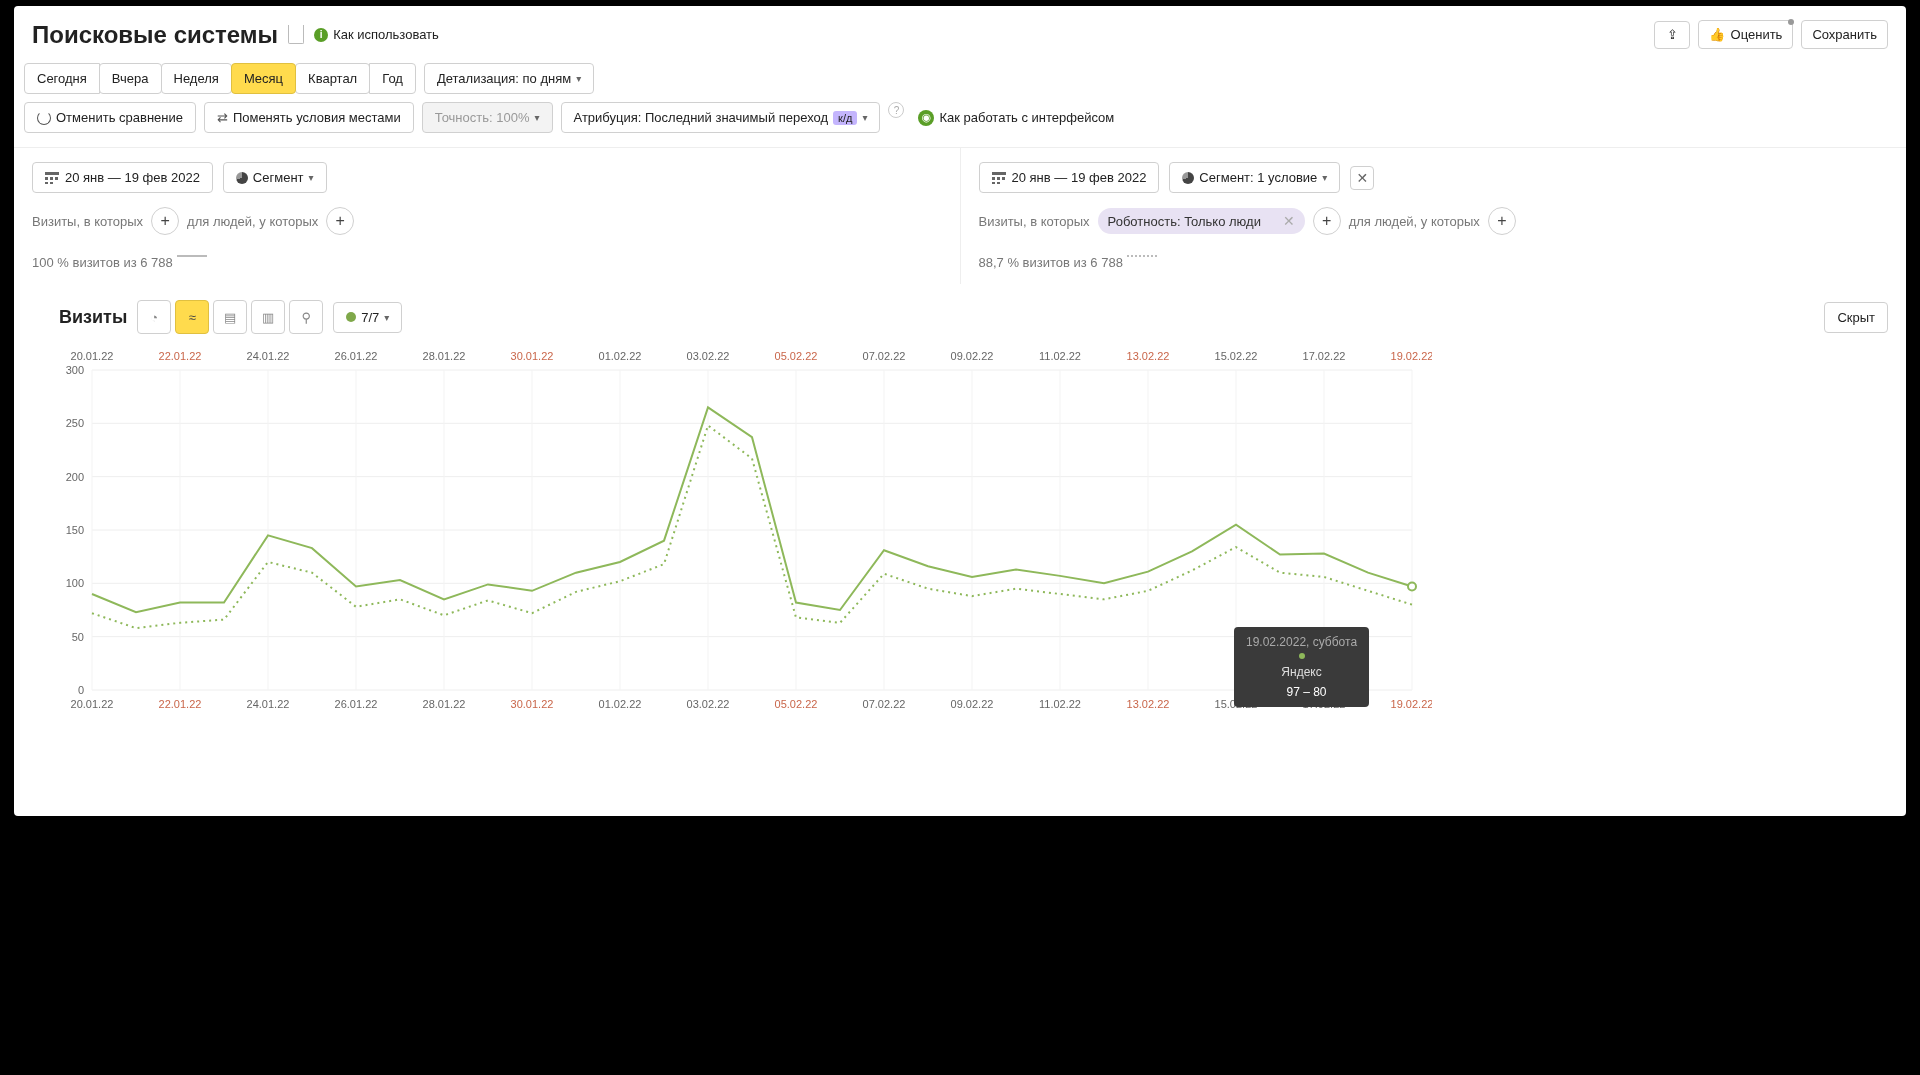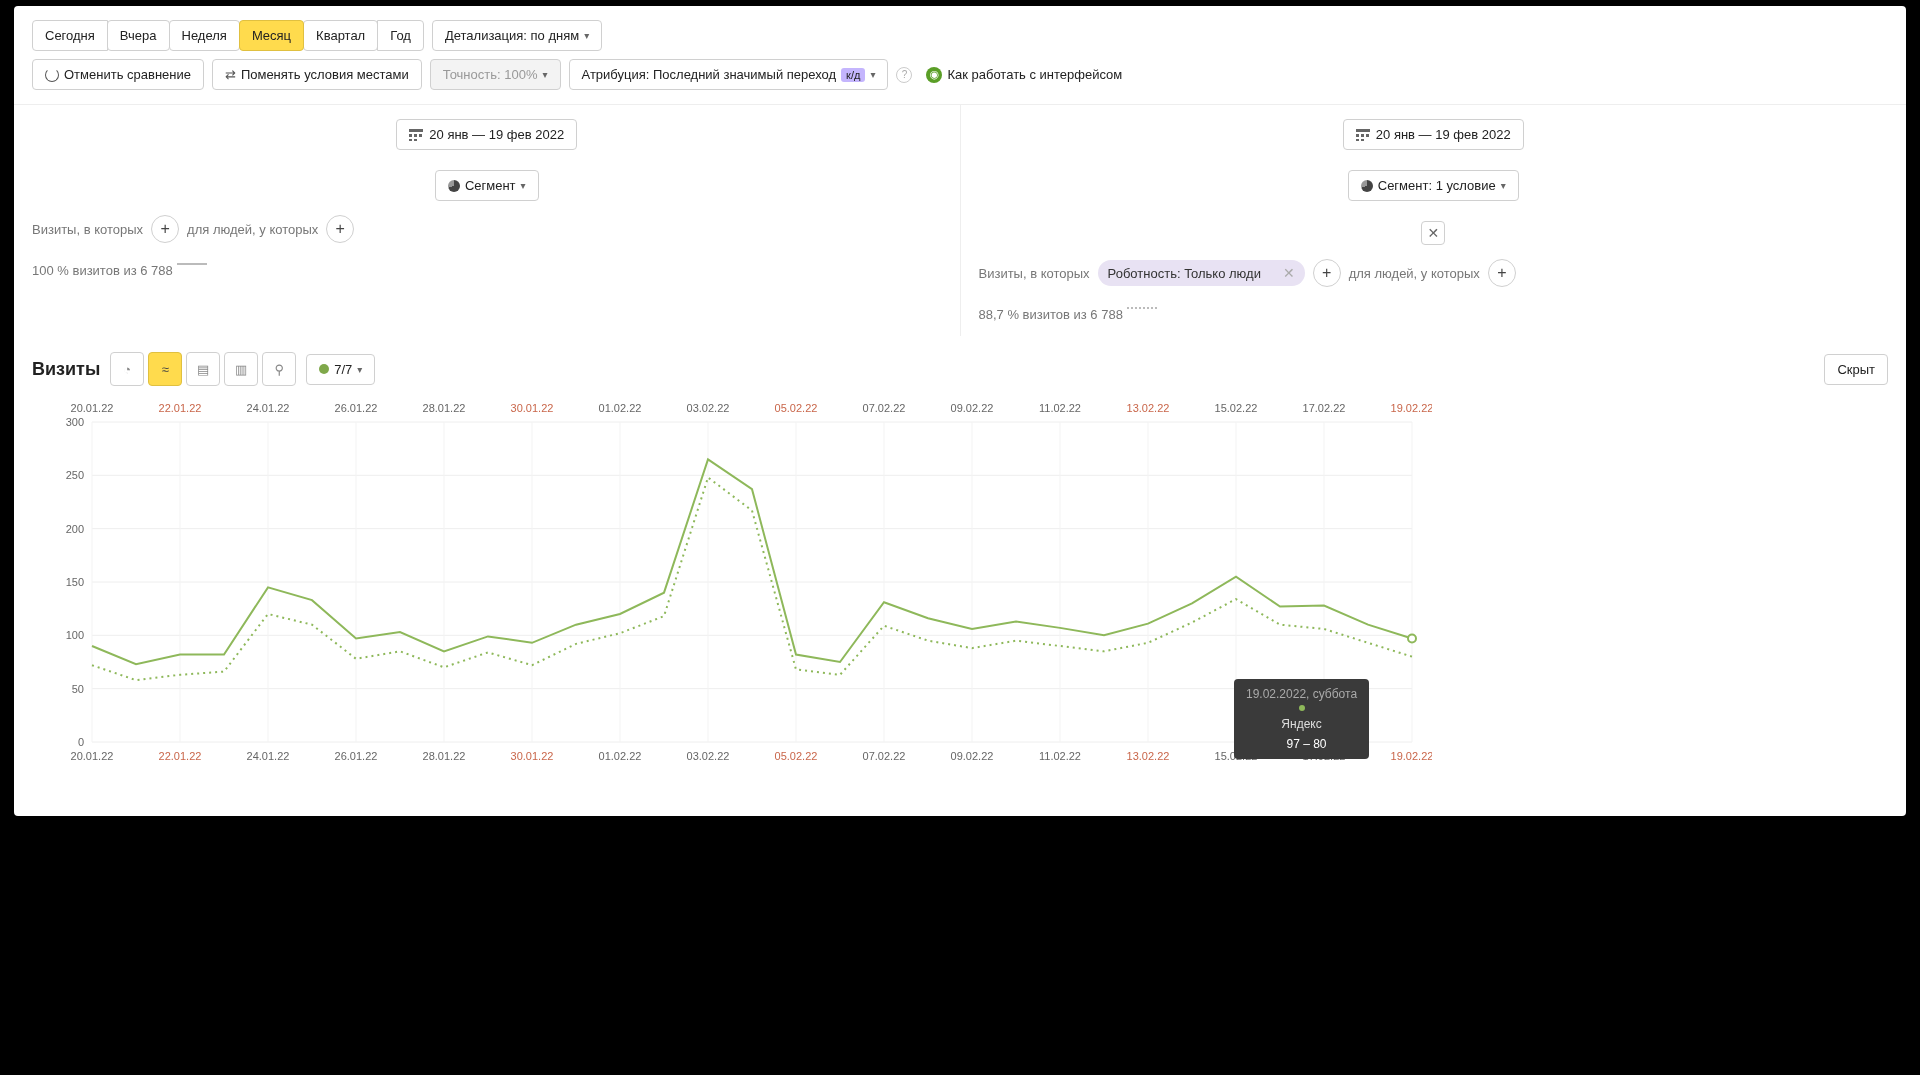--- a/index.html
+++ b/index.html
@@ -8,49 +8,49 @@
   .header-left{display:flex;align-items:center;gap:10px;}
   h1{font-size:24px;font-weight:700;margin:0;}
   .bookmark{width:14px;height:18px;border:1.5px solid #bbb;border-top:none;border-radius:0 0 2px 2px;position:relative;cursor:pointer;}
   .how-to{display:flex;align-items:center;gap:5px;color:#222;cursor:pointer;}
   .info-icon{width:14px;height:14px;border-radius:50%;background:#5a9e27;color:#fff;display:flex;align-items:center;justify-content:center;font-size:10px;font-weight:bold;}
   .header-right{display:flex;align-items:center;gap:8px;}
   .icon-btn{border:1px solid #d0d0d0;background:#fff;border-radius:4px;padding:6px 10px;cursor:pointer;display:flex;align-items:center;gap:5px;font-size:13px;}
   .export-icon{width:14px;height:14px;display:flex;align-items:center;justify-content:center;}
   .badge-dot{position:relative;}
   .badge-dot::after{content:"";position:absolute;top:-2px;right:-2px;width:6px;height:6px;background:#999;border-radius:50%;}
-  .toolbar-row{display:flex;align-items:center;gap:8px;padding:4px 18px;flex-wrap:wrap;}
+  .toolbar-row{display:flex;gap:8px;padding:4px 10px;flex-wrap:wrap;}
   .btn-group{display:flex;}
   .btn-group .btn{border:1px solid #d0d0d0;background:#fff;padding:7px 12px;cursor:pointer;font-size:13px;margin-left:-1px;}
   .btn-group .btn:first-child{border-radius:4px 0 0 4px;margin-left:0;}
   .btn-group .btn:last-child{border-radius:0 4px 4px 0;}
   .btn-group .btn.active{background:#ffdb4d;border-color:#e0c040;position:relative;z-index:1;}
   .btn{border:1px solid #d0d0d0;background:#fff;padding:7px 12px;cursor:pointer;font-size:13px;border-radius:4px;display:flex;align-items:center;gap:5px;}
   .btn.disabled{color:#999;background:#f3f3f3;}
   .chev{font-size:10px;color:#666;}
   .tag-kd{background:#c4b5fd;padding:1px 5px;border-radius:3px;font-size:11px;}
   .help-link{display:flex;align-items:center;gap:5px;color:#222;cursor:pointer;margin-left:6px;}
   .help-icon{width:16px;height:16px;border-radius:50%;background:#5a9e27;display:flex;align-items:center;justify-content:center;color:#fff;font-size:11px;}
   .q-icon{width:14px;height:14px;border:1px solid #ccc;border-radius:50%;display:flex;align-items:center;justify-content:center;color:#aaa;font-size:10px;}
   .split{display:flex;border-top:1px solid #eee;margin-top:10px;}
   .panel{flex:1;padding:14px 18px;}
   .panel+.panel{border-left:1px solid #eee;}
-  .panel-row{display:flex;align-items:center;gap:20px;margin-bottom:14px;flex-direction:column;}
+  .panel-row{display:flex;align-items:center;gap:10px;margin-bottom:14px;}
   .date-btn{display:flex;align-items:center;gap:6px;}
   .cal-icon{display:inline-block;width:14px;height:12px;background:linear-gradient(#666,#666) 0 0/100% 3px no-repeat,linear-gradient(#666,#666) 0 5px/3px 3px no-repeat,linear-gradient(#666,#666) 5px 5px/3px 3px no-repeat,linear-gradient(#666,#666) 10px 5px/3px 3px no-repeat,linear-gradient(#666,#666) 0 10px/3px 3px no-repeat,linear-gradient(#666,#666) 5px 10px/3px 3px no-repeat;}
   .pie-icon{width:12px;height:12px;border-radius:50%;background:conic-gradient(#444 0 70%,#999 70% 100%);}
   .close-x{width:22px;height:22px;display:flex;align-items:center;justify-content:center;border:1px solid #d0d0d0;border-radius:4px;cursor:pointer;font-size:14px;color:#666;}
   .filter-row{display:flex;align-items:center;gap:8px;color:#777;font-size:13px;}
   .plus-btn{width:26px;height:26px;border:1px solid #d0d0d0;border-radius:50%;display:flex;align-items:center;justify-content:center;cursor:pointer;font-size:16px;color:#444;}
   .chip{background:#e8e2f3;border-radius:14px;padding:5px 10px;display:flex;align-items:center;gap:22px;color:#333;}
   .chip-x{color:#aaa;cursor:pointer;font-size:14px;}
   .summary{margin-top:20px;color:#777;font-size:13px;display:flex;align-items:flex-start;gap:4px;}
   .dash{width:30px;border-top:2px solid #bbb;}
   .dash.dotted{border-top:2px dotted #bbb;}
-  .chart-header{display:flex;align-items:center;justify-content:space-between;padding:16px 18px 6px 18px;}
+  .chart-header{display:flex;align-items:center;justify-content:space-between;padding:16px 18px 6px 18px;margin-left:27px;}
   .chart-header-left{display:flex;align-items:center;gap:10px;}
   .chart-title{font-size:18px;font-weight:700;}
   .view-btns{display:flex;gap:4px;}
   .view-btn{width:32px;height:32px;border:1px solid #d0d0d0;border-radius:4px;display:flex;align-items:center;justify-content:center;cursor:pointer;color:#888;}
   .view-btn.active{background:#ffdb4d;border-color:#e0c040;color:#444;}
   .legend-btn{display:flex;align-items:center;gap:5px;}
   .legend-dot{width:10px;height:10px;border-radius:50%;background:#7fa84a;}
   .chart-wrap{padding:0 18px;}
   svg{display:block;}
   .tooltip{position:absolute;background:#3a3a3a;color:#ddd;border-radius:4px;padding:8px 12px;font-size:12px;pointer-events:none;}
@@ -59,20 +59,42 @@
   .tt-dot{width:6px;height:6px;background:#8eb85a;border-radius:50%;}
   .tt-val{margin-left:10px;color:#fff;}
   .refresh-icon{display:inline-block;width:12px;height:12px;border:1.5px solid #555;border-radius:50%;border-top-color:transparent;position:relative;}
   .swap-icon{font-size:13px;color:#555;}
 </style>
 </head>
 <body>
 
 <div class="page">
 
+  <div class="header">
+    <div class="header-left">
+      <h1>Поисковые системы</h1>
+      <div class="bookmark"></div>
+      <div class="how-to">
+        <span class="info-icon">i</span>
+        <span>Как использовать</span>
+      </div>
+    </div>
+    <div class="header-right">
+      <div class="icon-btn">
+        <span class="export-icon">⇪</span>
+      </div>
+      <div class="icon-btn badge-dot">
+        <span>👍</span>
+        <span>Оценить</span>
+      </div>
+      <div class="icon-btn">
+        <span>Сохранить</span>
+      </div>
+    </div>
+  </div>
 
   <div class="toolbar-row">
     <div class="btn-group" id="period-tabs">
         <div class="btn">Сегодня</div>
         <div class="btn">Вчера</div>
         <div class="btn">Неделя</div>
         <div class="btn active">Месяц</div>
         <div class="btn">Квартал</div>
         <div class="btn">Год</div>
       </div>

